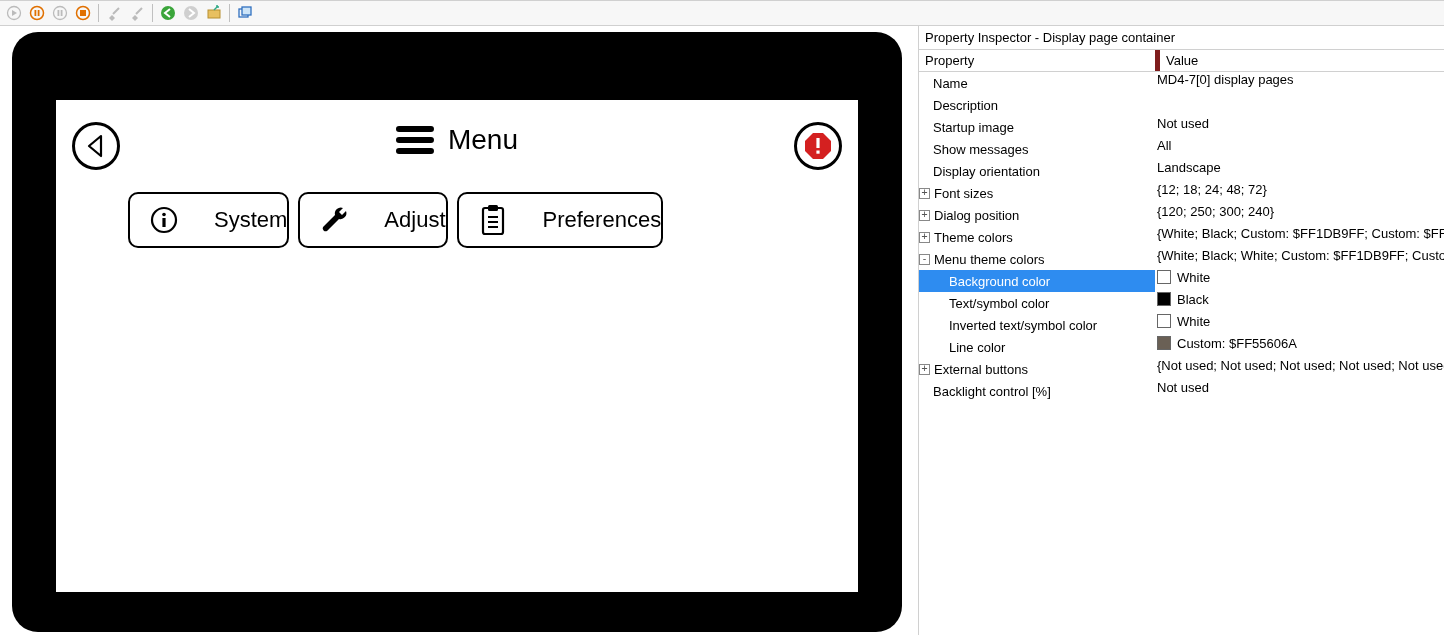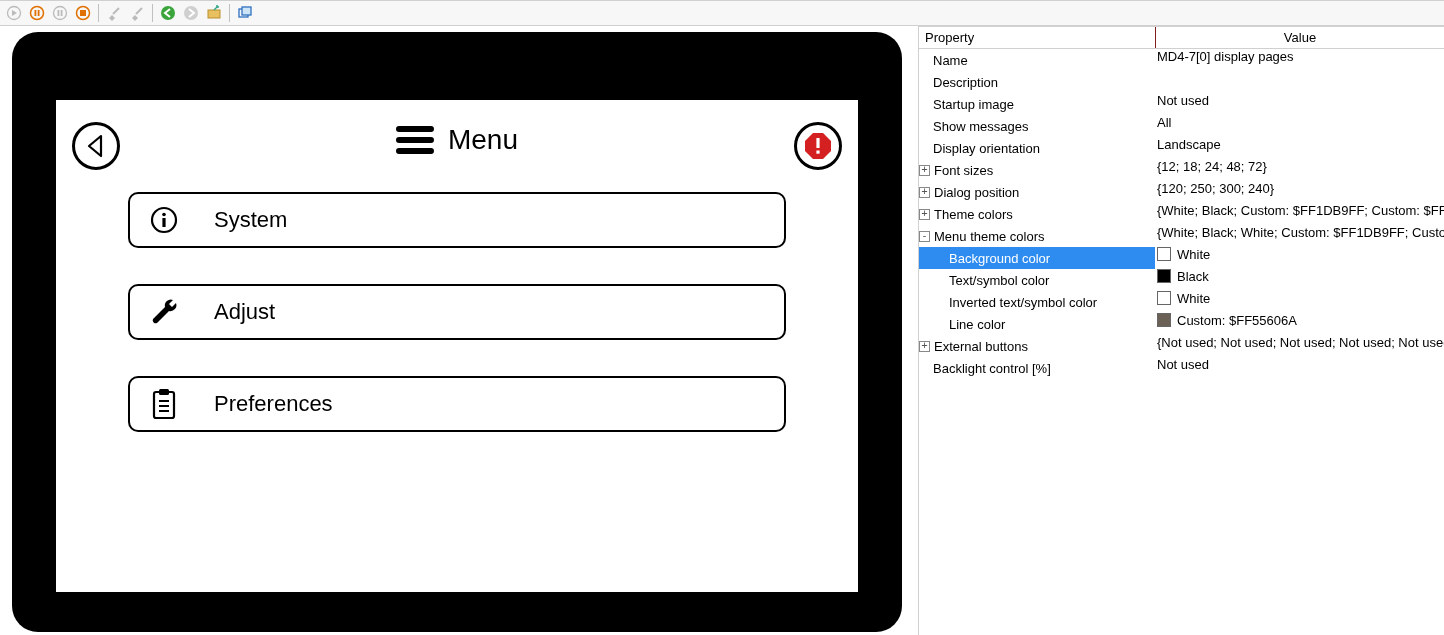--- a/index.html
+++ b/index.html
@@ -83,22 +83,22 @@
   .hamburger div {
     width: 38px; height: 6px;
     background: #000;
     border-radius: 3px;
   }
   .title-text {
     font-size: 28px;
     font-weight: 400;
   }
   .menu-list {
-    display: flex; flex-direction: column;
-    gap: 36px;
+    display: flex; flex-direction: row;
+    gap: 9px;
     padding: 10px 72px 0 72px;
   }
   .menu-item {
     height: 56px;
     border: 2px solid #000;
     border-radius: 10px;
     display: flex;
     align-items: center;
     padding-left: 18px;
     gap: 34px;
@@ -125,21 +125,21 @@
     font-size: 13px;
   }
   .prop-header {
     display: flex;
     border-bottom: 1px solid #d0d0d0;
   }
   .prop-header > div {
     padding: 3px 6px;
   }
   .col-prop { width: 236px; }
-  .col-val { flex: 1; border-left: 1px solid #7f1d1d; text-align: center; }
+  .col-val { flex: 1; border-left: 5px solid #7f1d1d; }
   .prop-body { }
   .prop-row {
     display: flex;
     height: 22px;
     align-items: center;
     white-space: nowrap;
   }
   .prop-row .pcell {
     width: 236px;
     display: flex;
@@ -311,20 +311,21 @@
                 </svg>
             </div>
             <span>Preferences</span>
           </div>
         </div>
       </div>
     </div>
   </div>
 
   <div class="right-panel">
+    <div class="inspector-title">Property Inspector - Display page container</div>
     <div class="prop-grid">
       <div class="prop-header">
         <div class="col-prop">Property</div>
         <div class="col-val">Value</div>
       </div>
       <div class="prop-body" id="prop-body">
 
       <div class="prop-row">
             <div class="pcell indent0">
               <span>Name</span>

